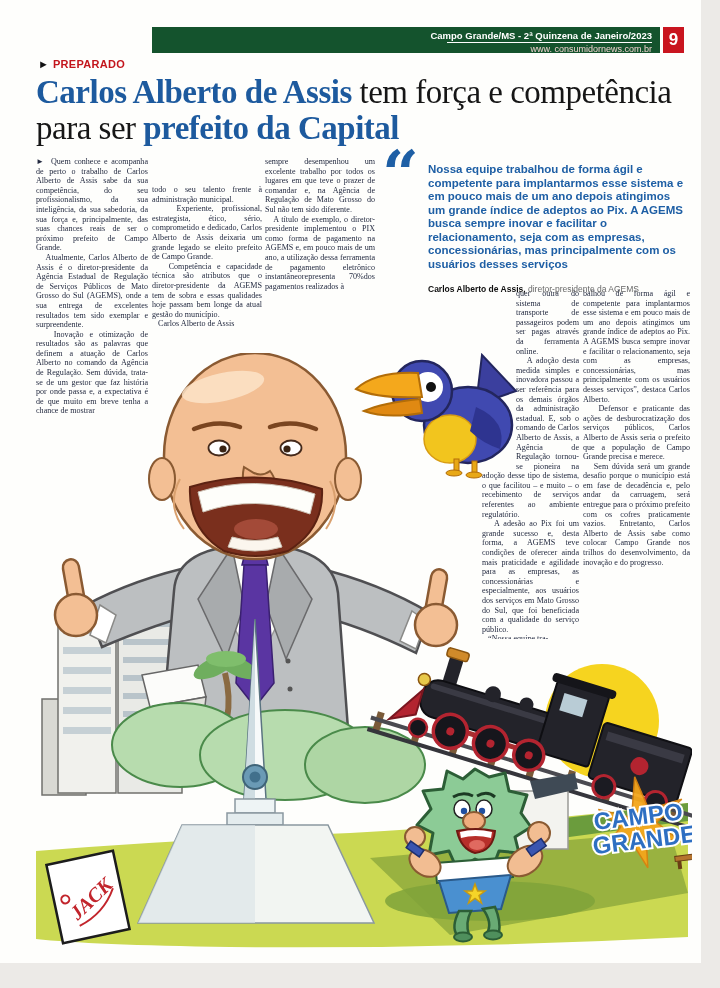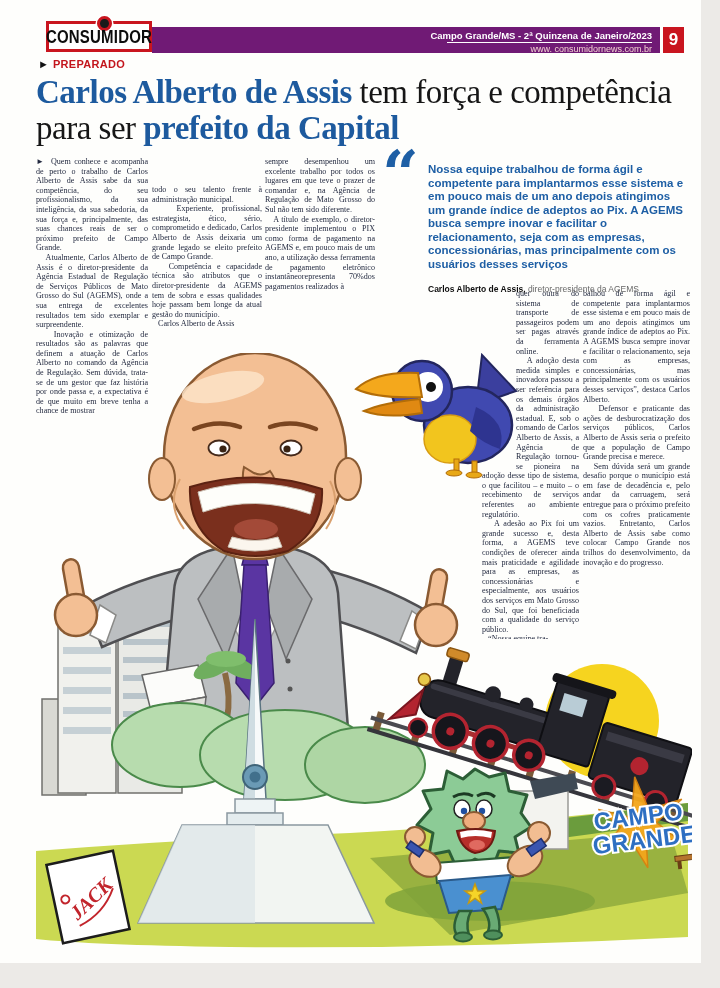--- a/index.html
+++ b/index.html
@@ -3,21 +3,21 @@
 <meta charset="utf-8">
 <style>
   html,body{margin:0;padding:0;}
   body{width:720px;height:988px;position:relative;background:#eceae7;font-family:"Liberation Serif",serif;overflow:hidden;}
   .sheet{position:absolute;left:0;top:0;width:701px;height:963px;background:#fefefc;}
 
   
   .logo{position:absolute;left:46px;top:21px;width:106px;height:31px;border:3px solid #c9151f;box-sizing:border-box;background:#fff;display:flex;align-items:center;justify-content:center;}
   .logo-text{font-family:"Liberation Sans",sans-serif;font-weight:bold;font-size:15px;letter-spacing:.2px;color:#0d0d0d;transform:scaleY(1.2);}
   .logo-bull{position:absolute;top:-8px;left:48px;width:9px;height:9px;border:3px solid #c9151f;border-radius:50%;background:#1a1a1a;box-shadow:0 0 0 1.5px #fff;}
-  .edition-bar{position:absolute;left:152px;top:27px;width:508px;height:26px;background:#701a75;color:#fff;text-align:right;padding:3px 8px 0 0;box-sizing:border-box;font-family:"Liberation Sans",sans-serif;}
+  .edition-bar{position:absolute;left:152px;top:27px;width:508px;height:26px;background:#14532d;color:#fff;text-align:right;padding:3px 8px 0 0;box-sizing:border-box;font-family:"Liberation Sans",sans-serif;}
   .edition-line{font-size:9.5px;font-weight:bold;}
   .edition-sep{height:1px;background:#fff;width:205px;margin:1px 0 1px auto;}
   .edition-site{font-size:9px;color:#f3d3d1;}
   .page-num{position:absolute;left:663px;top:27px;width:21px;height:26px;background:#c9151f;color:#fff;font-family:"Liberation Sans",sans-serif;font-weight:bold;font-size:17px;text-align:center;line-height:26px;}
 
   
   .kicker{position:absolute;left:38px;top:58px;display:flex;align-items:center;gap:4px;}
   .kicker-arrow{color:#111;font-size:11px;line-height:1;}
   .kicker-label{font-family:"Liberation Sans",sans-serif;font-weight:bold;font-size:11px;letter-spacing:.3px;color:#c3151c;}
   .headline{position:absolute;left:36px;top:74px;width:656px;margin:0;font-size:33px;line-height:36px;font-weight:normal;color:#161616;letter-spacing:-.5px;}
@@ -41,24 +41,20 @@
   .qname{font-weight:bold;color:#101010;}
   .qrole{color:#666;}
 
   .illus{position:absolute;left:30px;top:353px;}
 </style>
 </head>
 <body>
 
 <div class="sheet">
 
-  <div class="logo">
-    <span class="logo-bull"></span>
-    <span class="logo-text">CONSUMIDOR</span>
-  </div>
   <div class="edition-bar">
     <div class="edition-line">Campo Grande/MS - 2ª Quinzena de Janeiro/2023</div>
     <div class="edition-sep"></div>
     <div class="edition-site">www. consumidornews.com.br</div>
   </div>
   <div class="page-num">9</div>
 
   <div class="kicker">
     <span class="kicker-arrow">►</span>
     <span class="kicker-label">PREPARADO</span>

